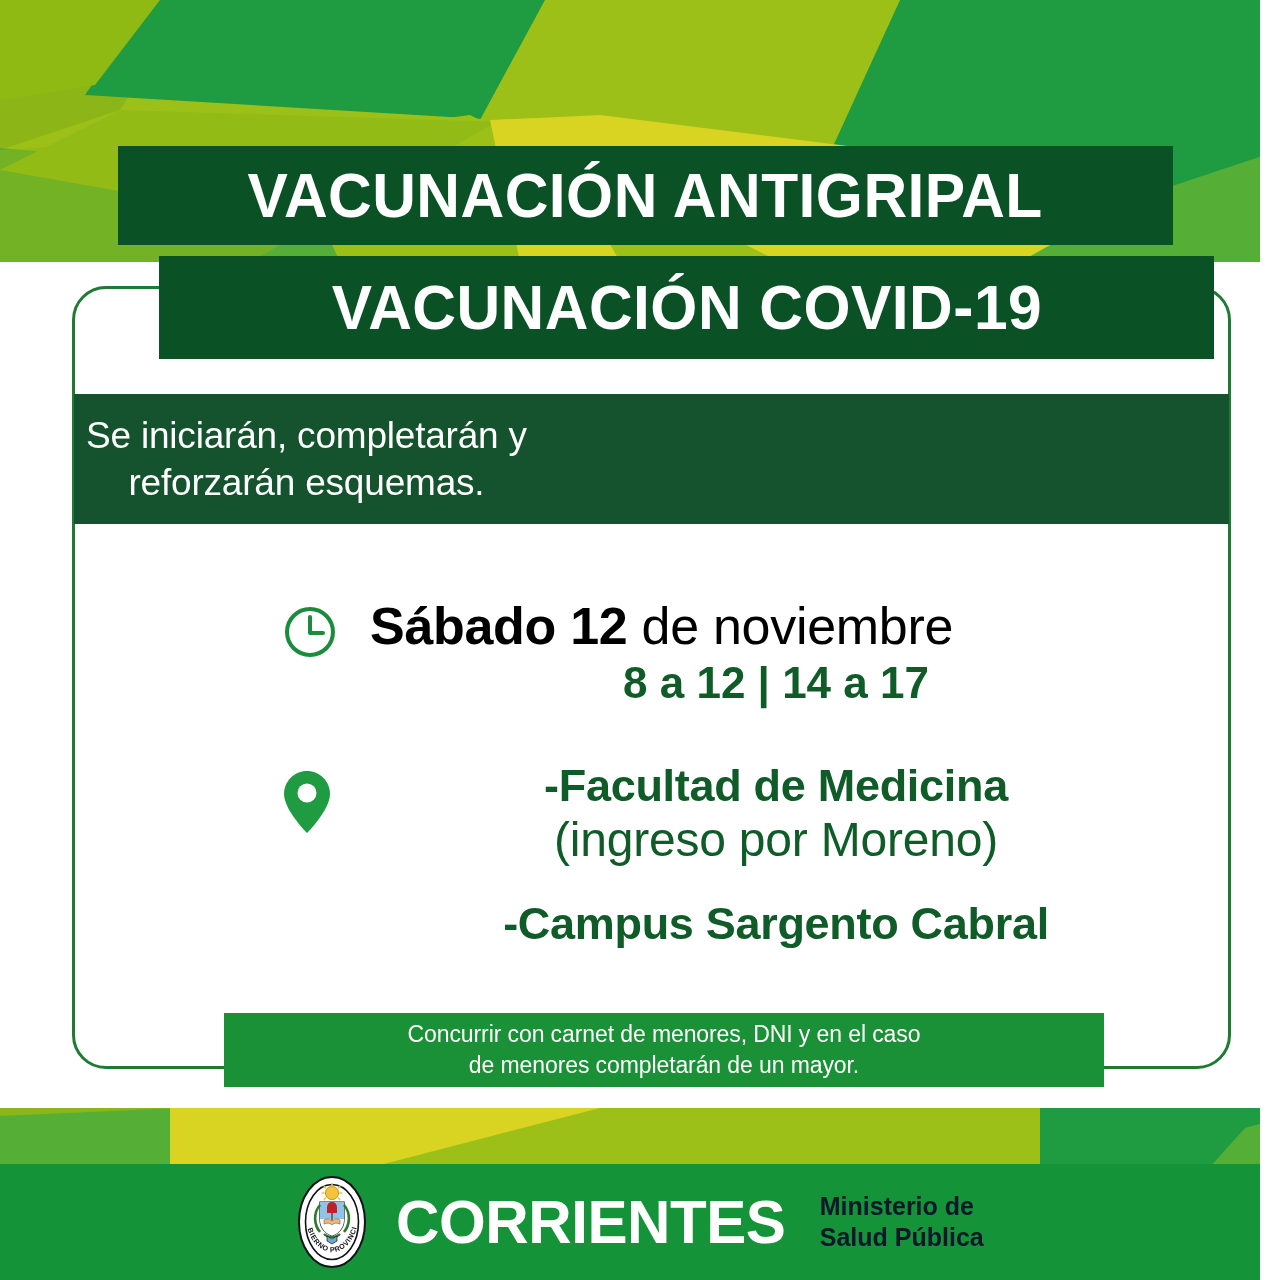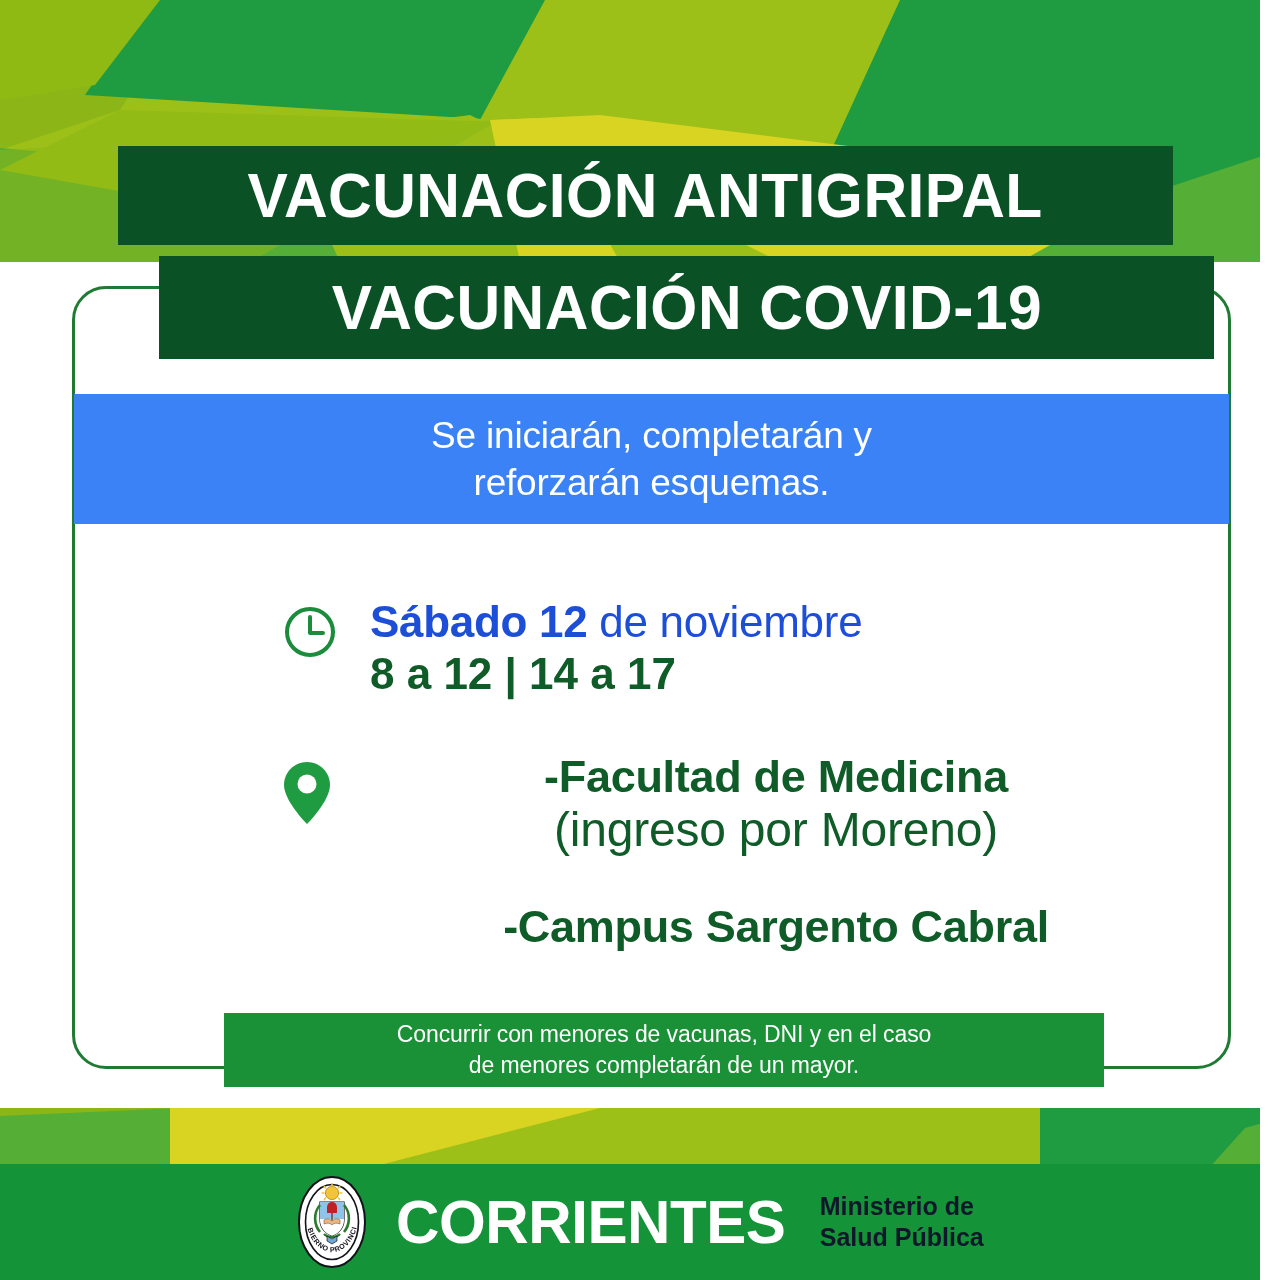--- a/index.html
+++ b/index.html
@@ -59,23 +59,24 @@
     white-space:nowrap;
     transform:scaleX(0.96);
   }
   .title-bar-2 .title-text{ font-size:63px; }
 
   
   .subtitle-band{
     position:absolute;
     left:74px; top:394px;
     width:1155px; height:130px;
-    background:#3b82f6;
-    display:flex; align-items:center; justify-content:center;
+    background:#14532d;
+    display:flex; align-items:center; justify-content:flex-start;
     z-index:5;
+    padding-left:12px;
   }
   .subtitle-text{
     color:#ffffff;
     font-size:37px;
     line-height:1.28;
     text-align:center;
     font-weight:400;
     letter-spacing:-0.2px;
   }
 
@@ -89,35 +90,36 @@
   .info-row{ display:flex; align-items:flex-start; }
   .info-row + .info-row{ margin-top:52px;text-align:center; }
 
   .icon-cell{
     width:88px; flex:0 0 88px;
     display:flex; justify-content:flex-start; padding-top:8px;
   }
   .info-text{ flex:1 1 auto; }
 
   .line-dark{
-    color:#1d4ed8;
-    font-size:44px;
+    color:#000000;
+    font-size:52px;
     line-height:1.18;
     font-weight:400;
     letter-spacing:-0.3px;
     white-space:nowrap;
   }
   .b{ font-weight:900; }
   .line-hours{
     color:#0f5c28;
     font-size:44px;
     font-weight:900;
     line-height:1.18;
     letter-spacing:0px;
     white-space:nowrap;
+    text-align:center;
   }
   .line-place-main{
     color:#0f5c28;
     font-size:45px;
     font-weight:900;
     line-height:1.1;
     letter-spacing:-0.3px;
     white-space:nowrap;
   }
   .line-place-sub{
@@ -127,21 +129,21 @@
     line-height:1.22;
     letter-spacing:-0.2px;
     white-space:nowrap;
   }
   .line-place-second{
     color:#0f5c28;
     font-size:45px;
     font-weight:900;
     line-height:1.1;
     letter-spacing:-0.3px;
-    margin-top:42px;
+    margin-top:30px;
     white-space:nowrap;
   }
 
   
   .footnote-band{
     position:absolute;
     left:224px; top:1013px;
     width:880px; height:74px;
     background:#1a9136;
     display:flex; align-items:center; justify-content:center;
@@ -262,21 +264,21 @@
         <div class="line-place-main">-Facultad de Medicina</div>
         <div class="line-place-sub">(ingreso por Moreno)</div>
         <div class="line-place-second">-Campus Sargento Cabral</div>
       </div>
     </div>
 
   </div>
 
   <div class="footnote-band">
     <div class="footnote-text">
-      <span>Concurrir con menores de vacunas, DNI y en el caso</span><br>
+      <span>Concurrir con carnet de menores, DNI y en el caso</span><br>
       <span>de menores completarán de un mayor.</span>
     </div>
   </div>
 
   <div class="footer">
     <svg class="crest" viewBox="0 0 72 94" aria-hidden="true">
       <ellipse cx="36" cy="47" rx="33" ry="45" fill="#ffffff" stroke="#14121a" stroke-width="2"></ellipse>
       <ellipse cx="36" cy="47" rx="26.5" ry="37.5" fill="#ffffff" stroke="#14121a" stroke-width="1.6"></ellipse>
 
       <g>

